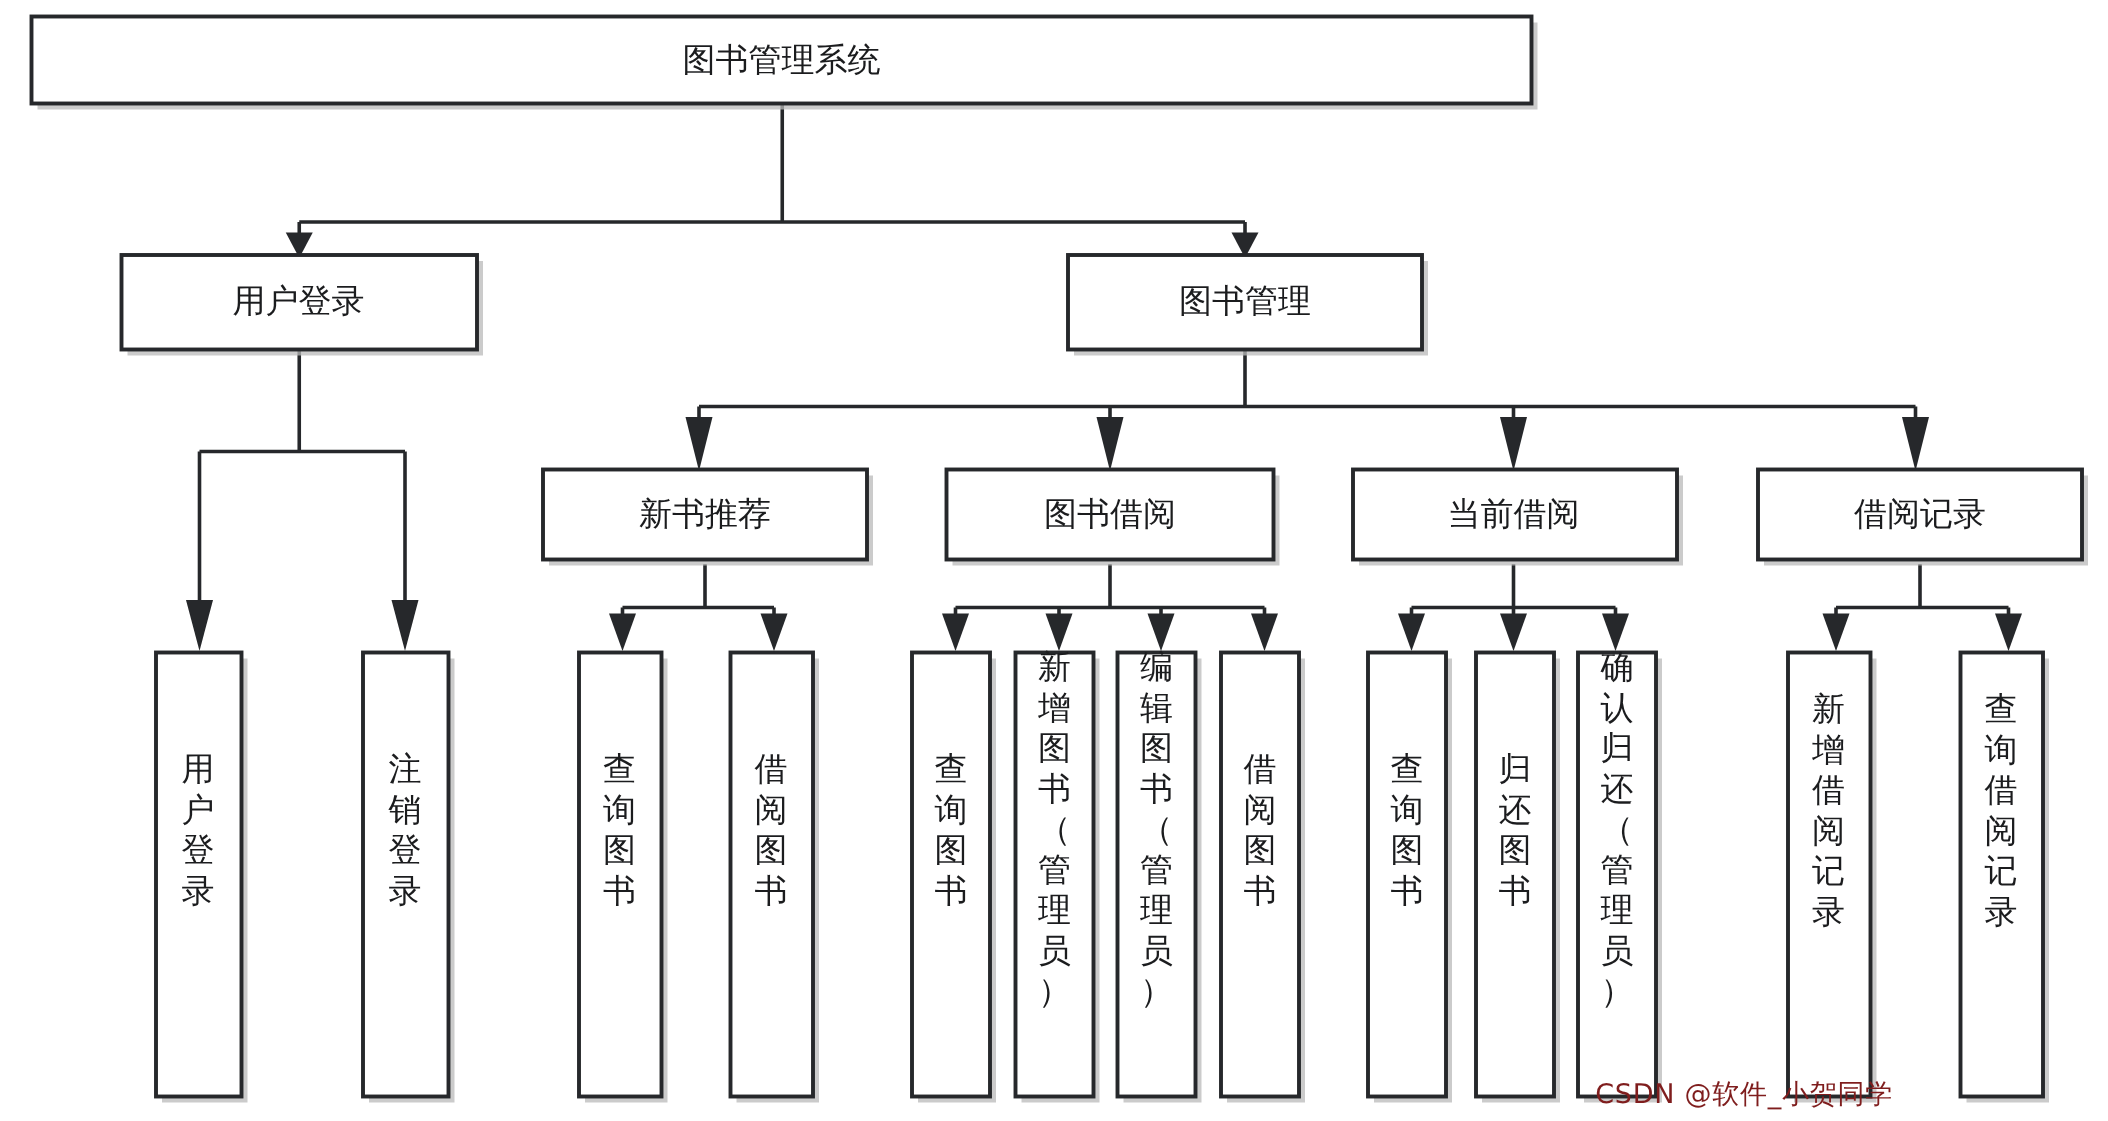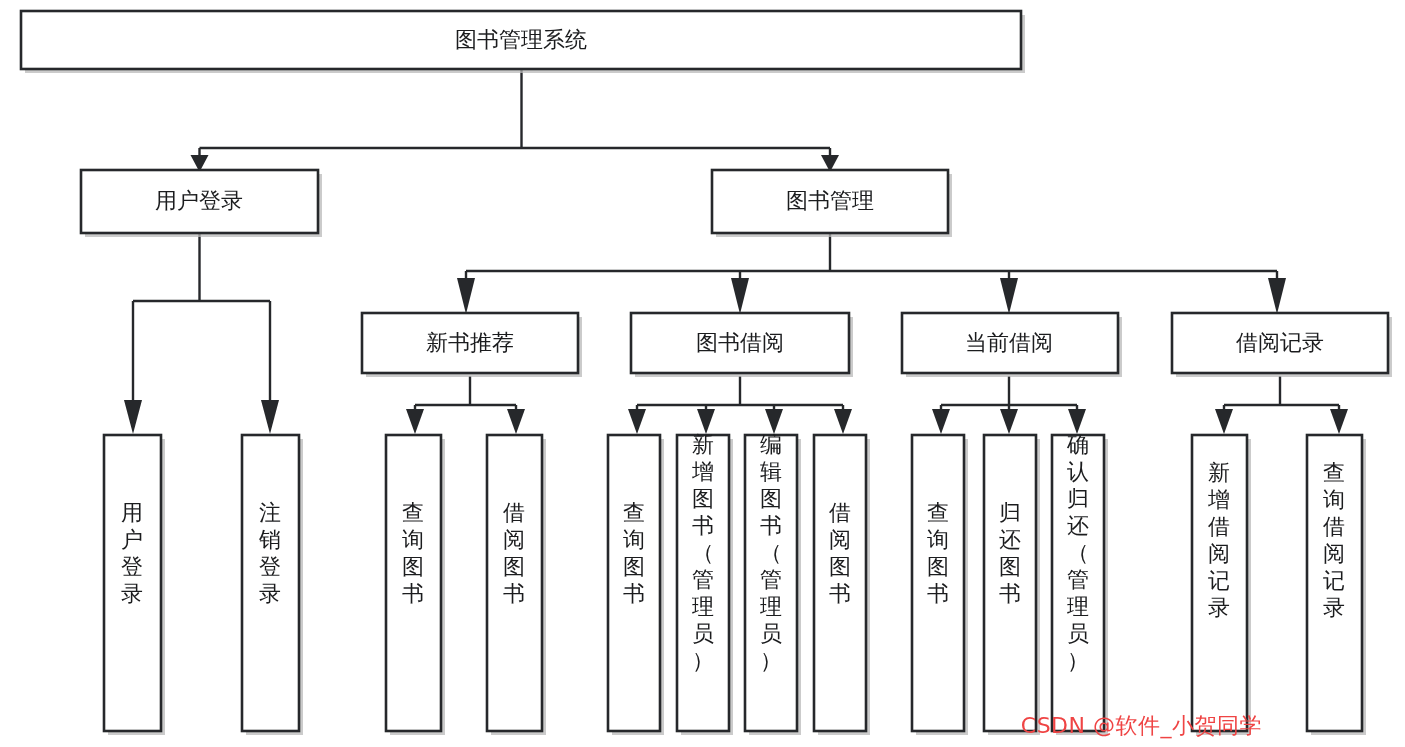--- a/index.html
+++ b/index.html
@@ -55,22 +55,22 @@
     font-family: "DejaVu Sans", "Liberation Sans", sans-serif;
     fill: #1b1c1e;
     font-size: 22px;
     text-anchor: middle;
   }
   .watermark {
     position: absolute;
     right: 10px;
     bottom: 6px;
     font-family: "DejaVu Sans", "Liberation Sans", sans-serif;
-    font-size: 22px;
-    color: #ef4444;
+    font-size: 18px;
+    color: #7f1d1d;
     letter-spacing: 0.5px;
     white-space: nowrap;
     user-select: none;
   }
 </style>
 </head>
 <body>
 
 <div id="diagram-root">
 

